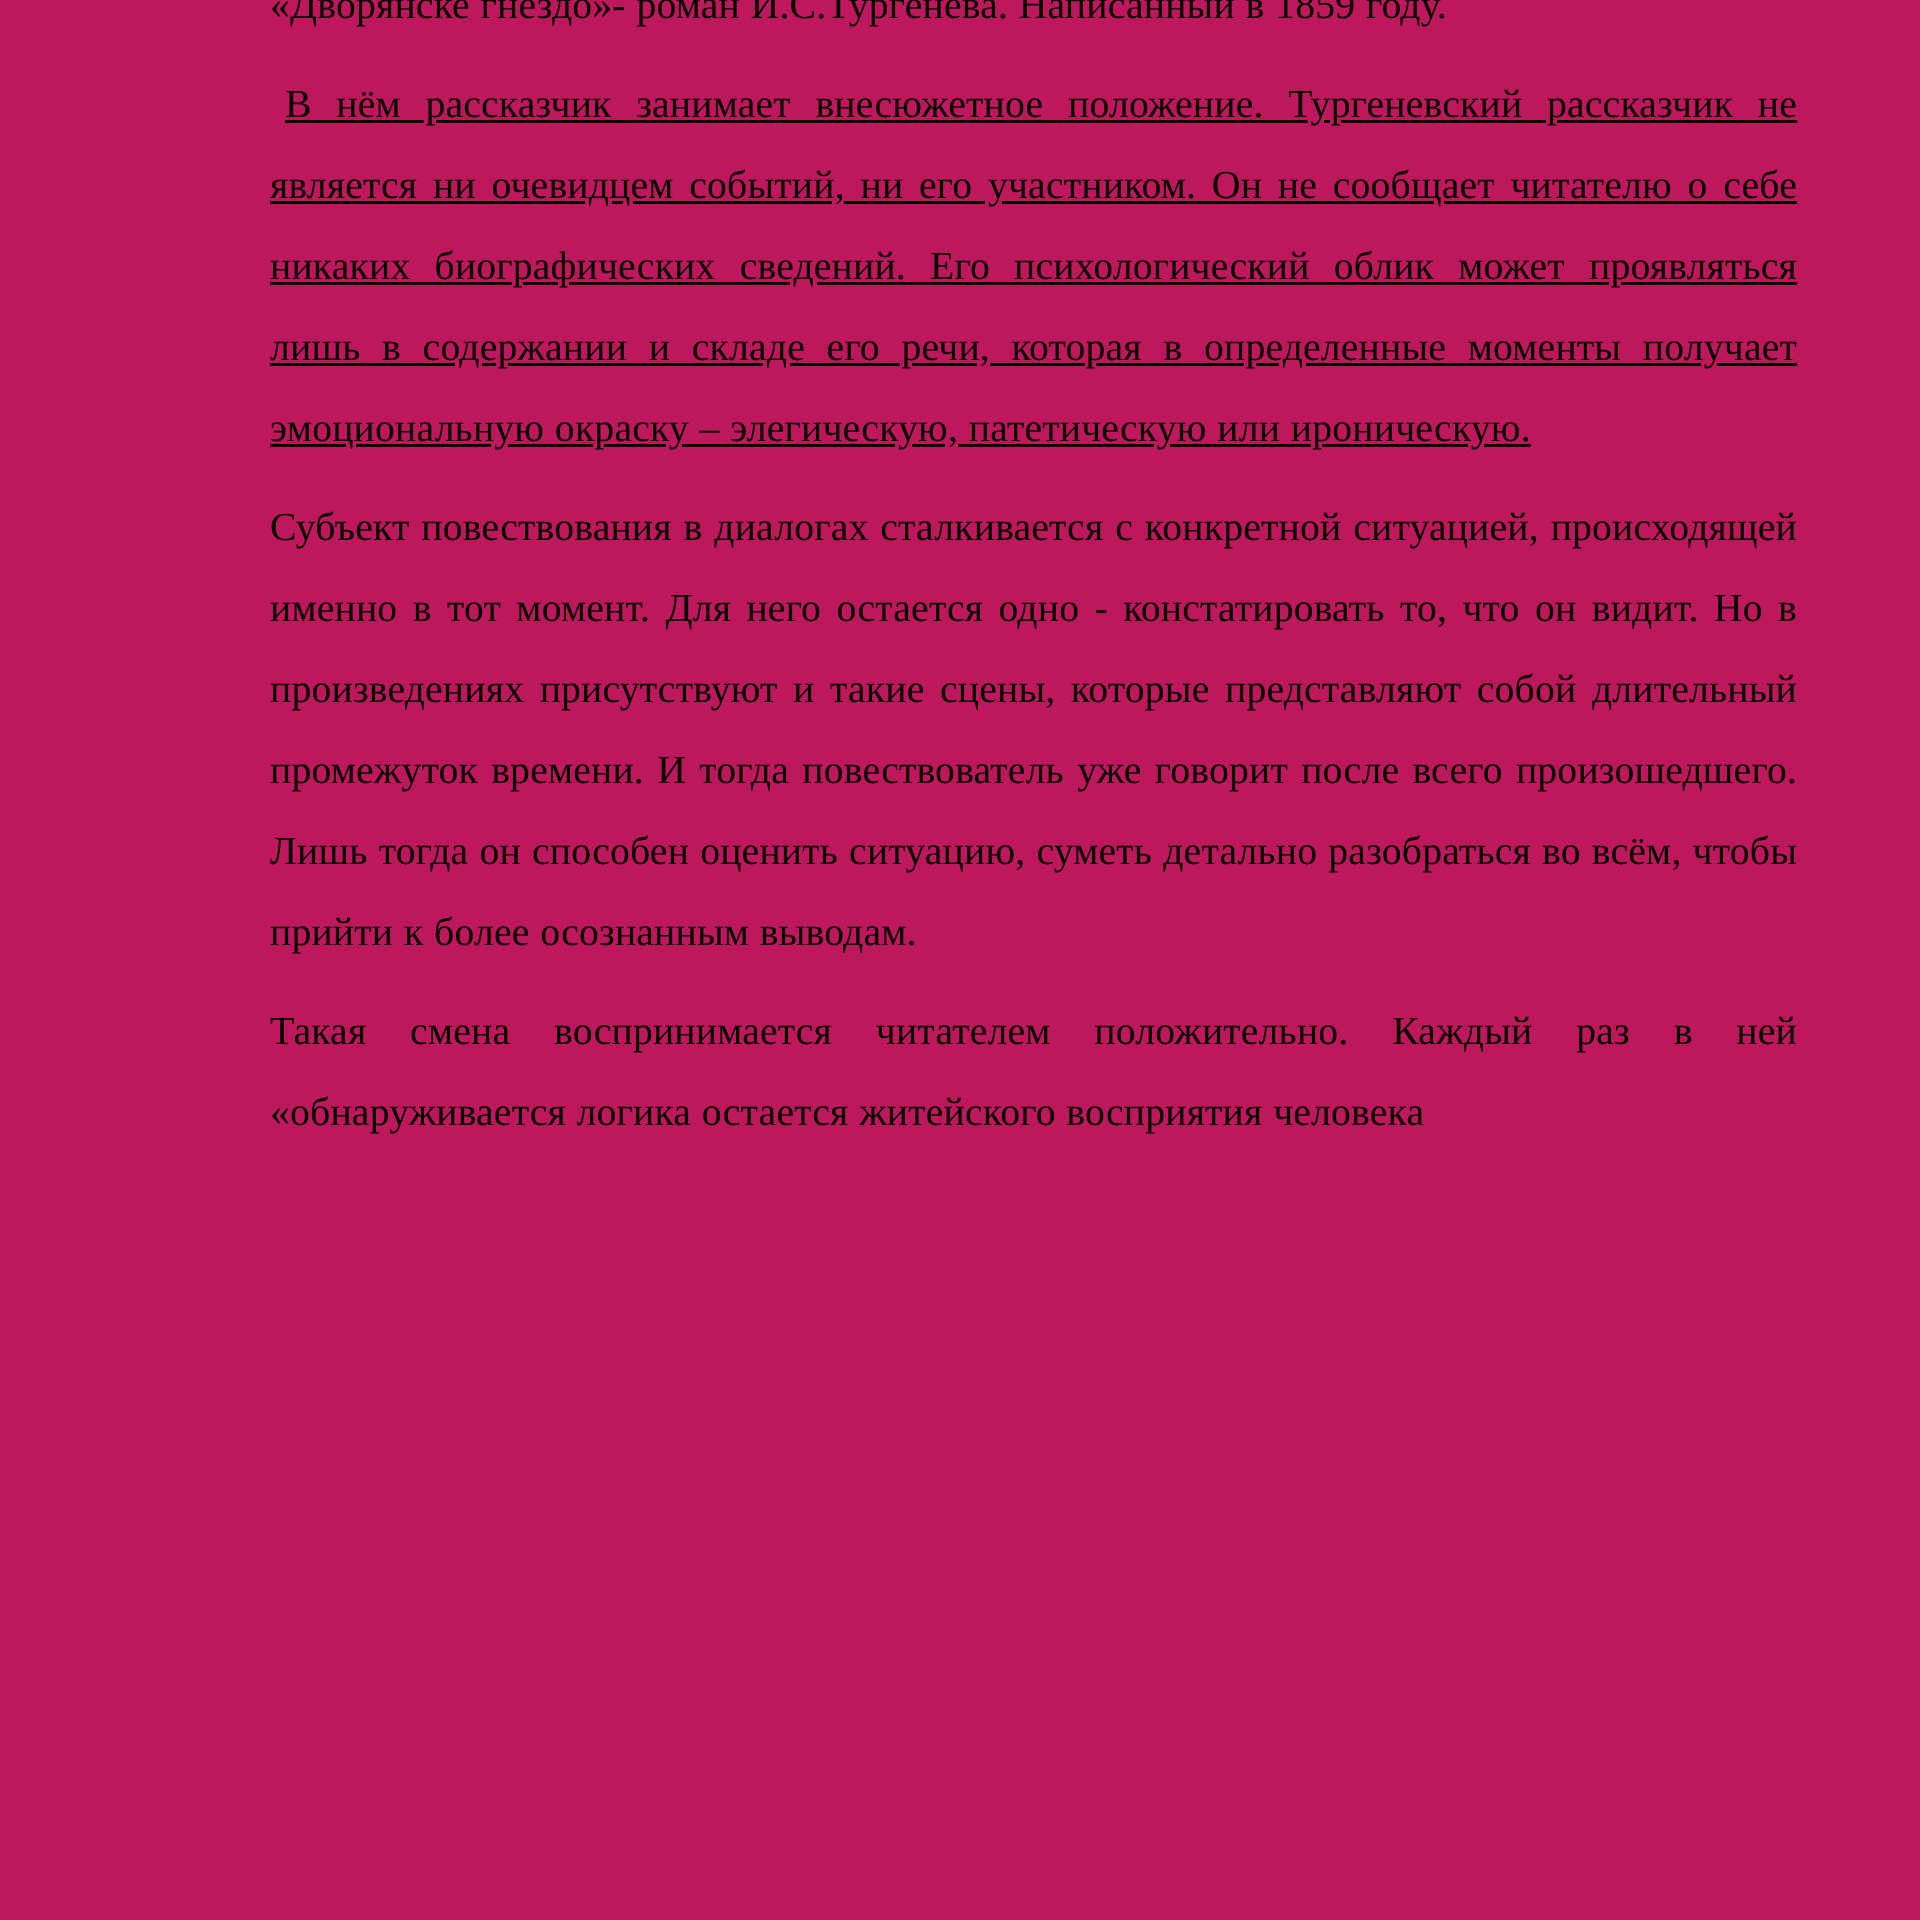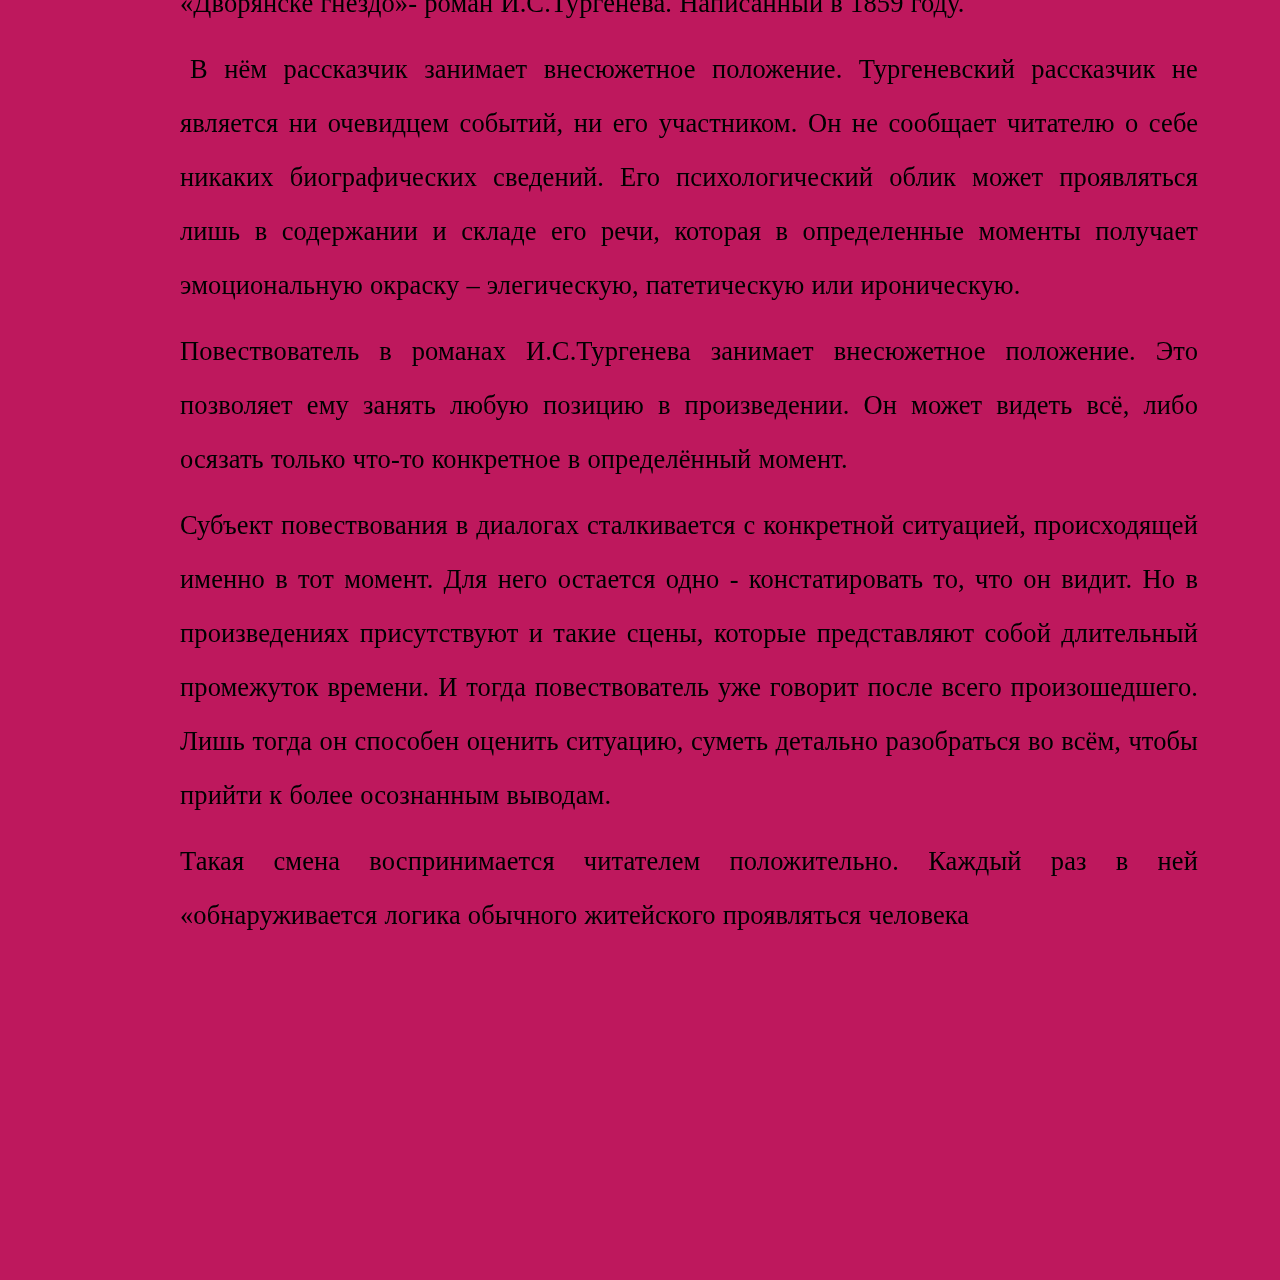--- a/index.html
+++ b/index.html
@@ -41,40 +41,40 @@
     line-height: 54px;
     text-align: justify;
     text-justify: inter-word;
     letter-spacing: 0.1px;
     word-spacing: 0.4px;
     -webkit-font-smoothing: antialiased;
   }
 
   .para.first-para {
     text-indent: 10px;
+    text-decoration: underline;
   }
 
   
   .para.last-para {
     margin-bottom: 0;
   }
 </style>
 </head>
 <body>
 
 <div id="document-page">
 
   <div id="document-body">
 
     <p class="para">«Дворянске гнездо»- роман И.С.Тургенева. Написанный в 1859 году.</p>
 
     <p class="para first-para"> В нём рассказчик занимает внесюжетное положение.  Тургеневский рассказчик не является ни очевидцем событий, ни его участником. Он не сообщает читателю о себе никаких биографических сведений. Его психологический облик может проявляться лишь в содержании и складе его речи, которая в определенные моменты получает эмоциональную окраску – элегическую, патетическую или ироническую.</p>
 
-    <p class="para">Повествователь в романах И.С.Тургенева занимает внесюжетное положение. Это позволяет ему занять любую позицию в произведении. Он  может видеть всё, либо осязать только что-то конкретное в определённый момент.</p>
 
     <p class="para">Субъект повествования в диалогах сталкивается с конкретной ситуацией, происходящей именно в тот момент. Для него остается одно - констатировать то, что он видит. Но в произведениях присутствуют и такие сцены, которые представляют собой длительный промежуток времени. И тогда повествователь уже говорит после всего произошедшего. Лишь тогда он способен оценить ситуацию, суметь детально разобраться во всём, чтобы прийти к более осознанным выводам.</p>
 
 
-    <p class="para last-para">Такая смена воспринимается читателем положительно. Каждый раз в ней «обнаруживается логика обычного житейского проявляться человека</p>
+    <p class="para last-para">Такая смена воспринимается читателем положительно. Каждый раз в ней «обнаруживается логика остается житейского восприятия человека</p>
 
   </div>
 
 </div>
 
 </body></html>

